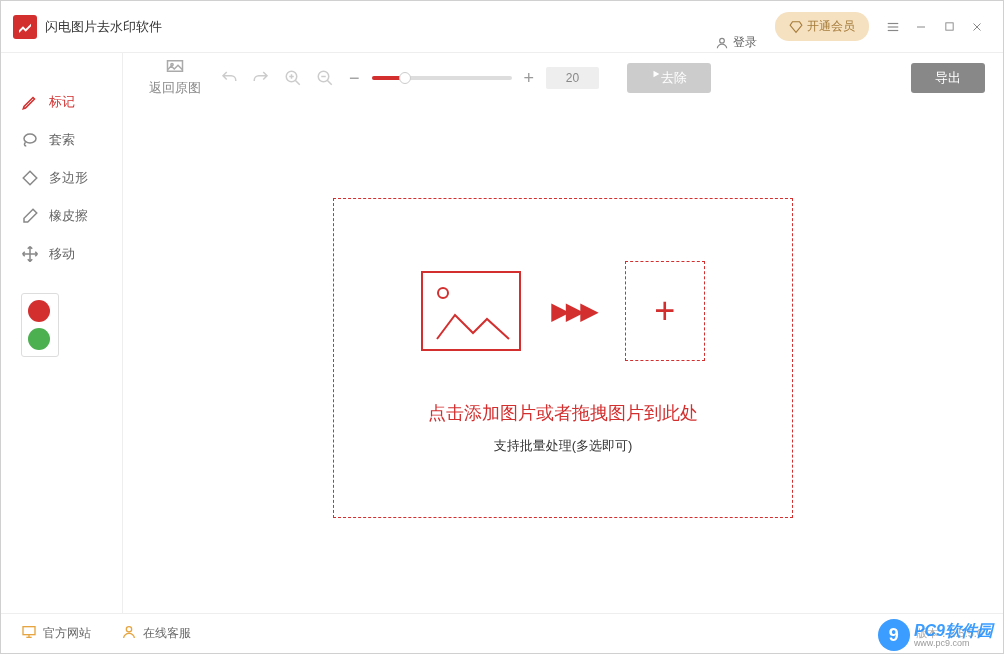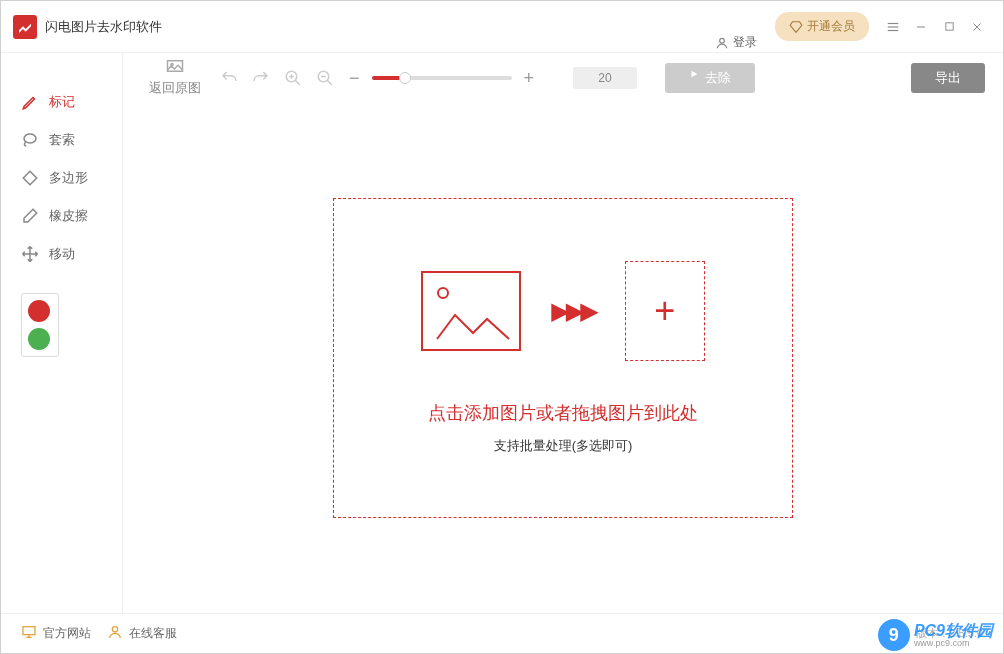--- a/index.html
+++ b/index.html
@@ -29,41 +29,41 @@
     
     .content { flex: 1; display: flex; flex-direction: column; }
     .toolbar { height: 50px; display: flex; align-items: center; padding: 0 18px; gap: 8px; }
     .tb-btn { display: flex; align-items: center; gap: 6px; padding: 4px 8px; color: #888; font-size: 13px; cursor: pointer; border: none; background: none; flex-direction: column; }
     .tb-icon { width: 24px; height: 24px; display: flex; align-items: center; justify-content: center; color: #aaa; cursor: pointer; }
     .slider-wrap { display: flex; align-items: center; gap: 8px; }
     .slider-minus, .slider-plus { color: #999; font-size: 18px; cursor: pointer; padding: 0 4px; }
     .slider-track { width: 140px; height: 4px; background: #ddd; position: relative; border-radius: 2px; }
     .slider-fill { position: absolute; left: 0; top: 0; height: 100%; width: 24%; background: #d32f2f; border-radius: 2px; }
     .slider-thumb { position: absolute; left: 24%; top: 50%; transform: translate(-50%, -50%); width: 12px; height: 12px; background: #fff; border: 1px solid #ccc; border-radius: 50%; cursor: pointer; }
-    .slider-val { width: 64px; height: 22px; background: #eee; color: #888; font-size: 12px; display: flex; align-items: center; justify-content: center; border-radius: 2px; margin-left: 27px; }
+    .slider-val { width: 53px; height: 22px; background: #eee; color: #888; font-size: 12px; display: flex; align-items: center; justify-content: center; border-radius: 2px; }
     .tb-spacer { flex: 1; }
-    .remove-btn, .export-btn { padding: 6px 24px; border-radius: 3px; font-size: 13px; display: flex; align-items: flex-start; gap: 6px; cursor: pointer; border: none; }
+    .remove-btn, .export-btn { padding: 6px 24px; border-radius: 3px; font-size: 13px; display: flex; align-items: flex-start; cursor: pointer; border: none; }
     .remove-btn { background: #ccc; color: #fff; margin-left: 20px; }
     .export-btn { background: #888; color: #fff; }
     
     
     .canvas { flex: 1; display: flex; align-items: center; justify-content: center; }
     .dropzone { width: 460px; height: 320px; border: 1px dashed #d32f2f; display: flex; flex-direction: column; align-items: center; justify-content: center; cursor: pointer; }
     .dz-graphic { display: flex; align-items: center; gap: 30px; margin-bottom: 40px; }
     .dz-img-frame { width: 100px; height: 80px; border: 2px solid #d32f2f; position: relative; }
     .dz-img-circle { position: absolute; left: 14px; top: 14px; width: 12px; height: 12px; border: 2px solid #d32f2f; border-radius: 50%; }
     .dz-img-mtn { position: absolute; bottom: 8px; left: 12px; width: 76px; height: 36px; }
     .dz-arrows { color: #d32f2f; font-size: 24px; letter-spacing: -4px; }
     .dz-plus-frame { width: 80px; height: 100px; border: 1px dashed #d32f2f; display: flex; align-items: center; justify-content: center; }
     .dz-plus { color: #d32f2f; font-size: 36px; font-weight: 200; }
     .dz-line1 { color: #d32f2f; font-size: 18px; margin-bottom: 12px; }
     .dz-line2 { color: #333; font-size: 13px; }
     
     
-    .footer { height: 40px; border-top: 1px solid #eee; display: flex; align-items: center; padding: 0 20px; gap: 16px; font-size: 12px; color: #666; }
+    .footer { height: 40px; border-top: 1px solid #eee; display: flex; align-items: center; padding: 0 20px; gap: 30px; font-size: 12px; color: #666; }
     .footer-link { display: flex; align-items: center; gap: 6px; cursor: pointer; }
     .footer-link .ficon { color: #e6a540; }
     .footer-spacer { flex: 1; }
     .version { color: #aaa; font-size: 11px; }
     
     
     .wm { position: absolute; right: 10px; bottom: 2px; display: flex; align-items: center; gap: 4px; opacity: 0.85; pointer-events: none; }
     .wm-logo { width: 32px; height: 32px; border-radius: 50%; background: #1a8cff; display: flex; align-items: center; justify-content: center; color: #fff; font-weight: bold; font-size: 18px; }
     .wm-txt { display: flex; flex-direction: column; line-height: 1; }
     .wm-txt1 { color: #1a8cff; font-size: 16px; font-weight: bold; font-style: italic; text-align: center; }

